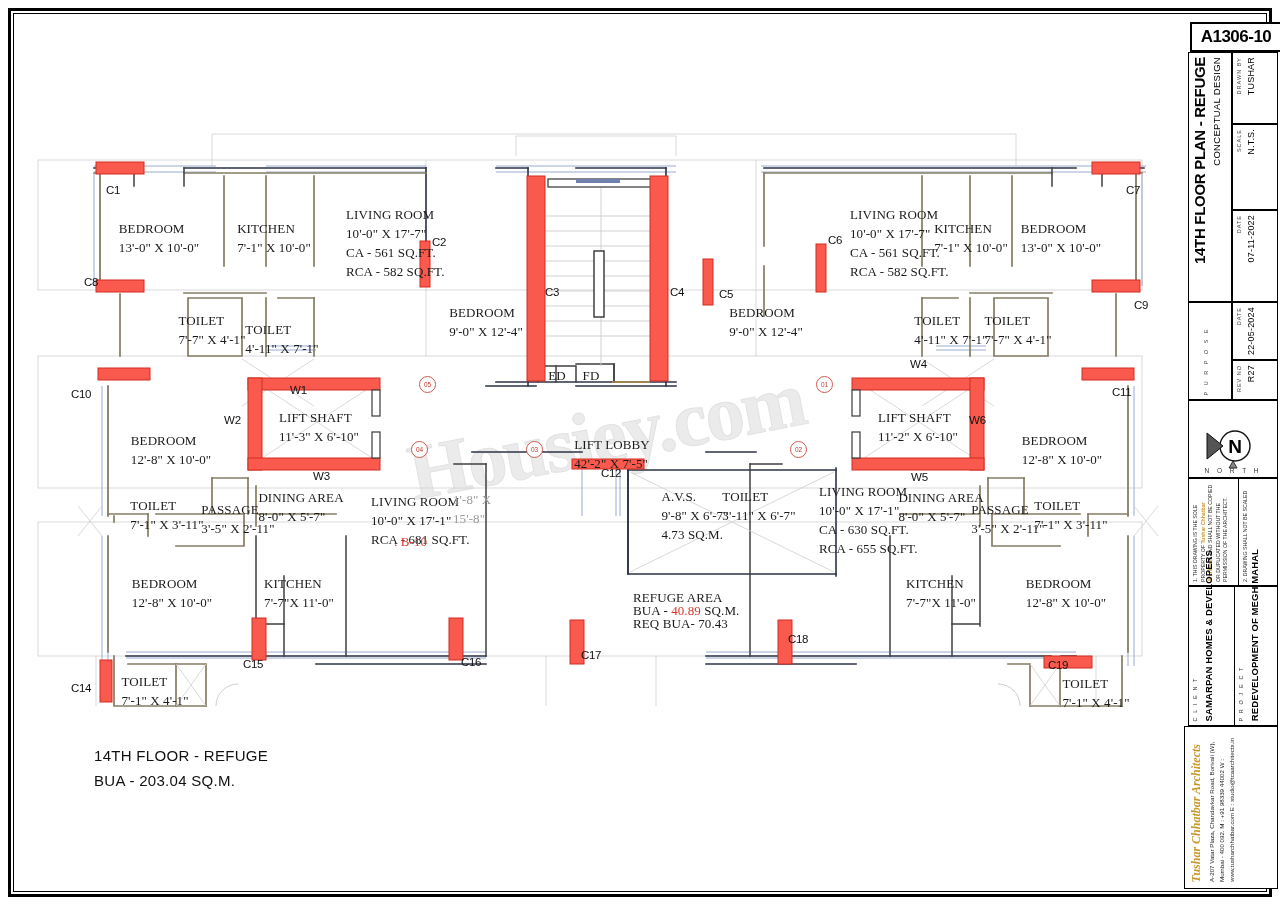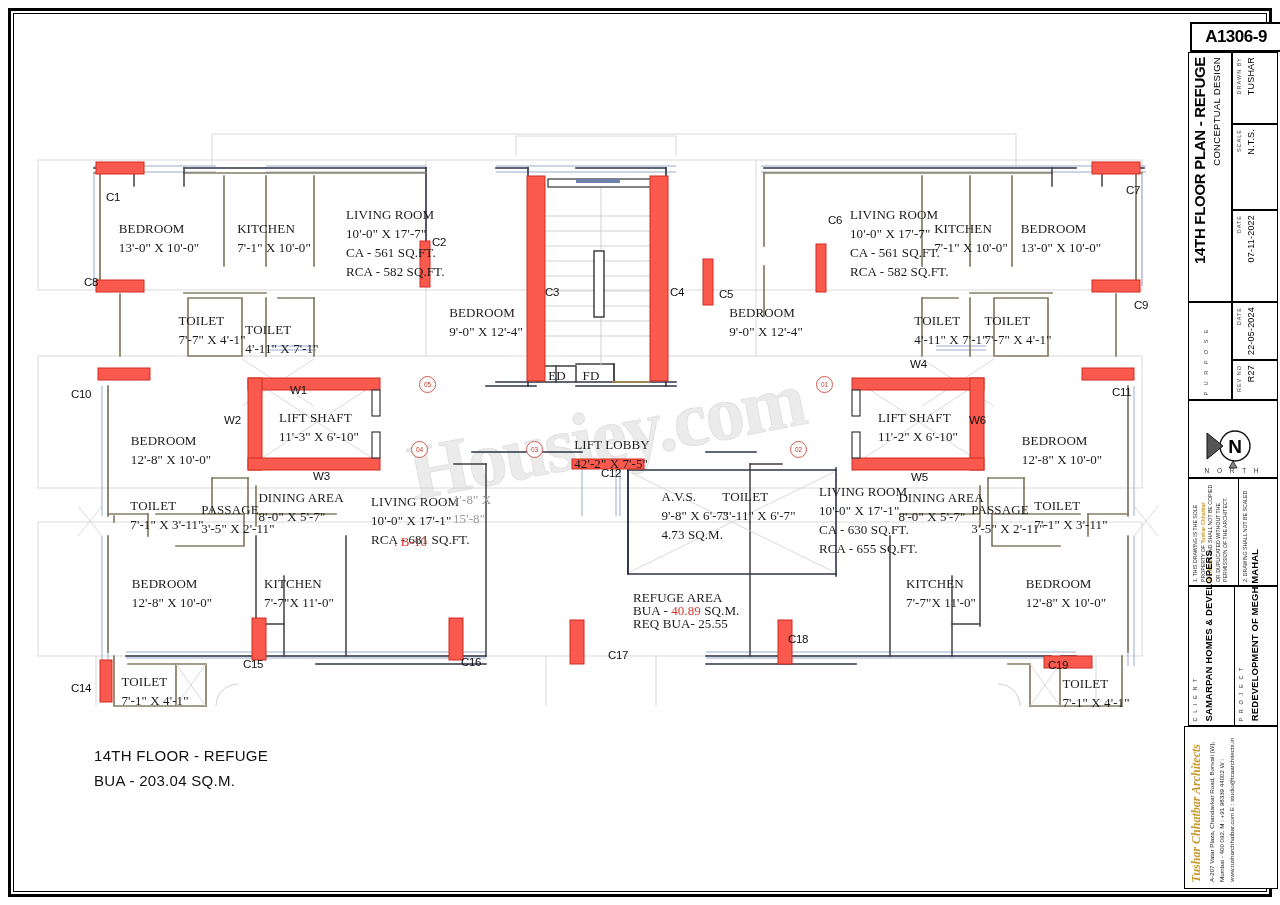--- a/index.html
+++ b/index.html
@@ -386,54 +386,54 @@
     <div class="rtxt c" style="left:1080px;top:659px">TOILET
 7'-1" X 4'-1"</div>
 
     <div class="rtxt c" style="left:541px;top:351px">ED</div>
     <div class="rtxt c" style="left:575px;top:351px">FD</div>
     <div class="rtxt" style="left:437px;top:475px;color:#9c9c9c">1'-8" X
 15'-8"</div>
 
     <div class="rtxt" style="left:617px;top:573px">REFUGE AREA</div>
     <div class="rtxt" style="left:617px;top:586px"><span>BUA - </span><span class="redv">40.89</span><span> SQ.M.</span></div>
-    <div class="rtxt" style="left:617px;top:599px">REQ BUA- 25.55</div>
-
-    <div class="ctag" style="left:90px;top:175px">C1</div>
+    <div class="rtxt" style="left:617px;top:599px">REQ BUA- 70.43</div>
+
+    <div class="ctag" style="left:90px;top:168px">C1</div>
     <div class="ctag" style="left:416px;top:220px">C2</div>
     <div class="ctag" style="left:529px;top:270px">C3</div>
     <div class="ctag" style="left:654px;top:270px">C4</div>
     <div class="ctag" style="left:703px;top:272px">C5</div>
-    <div class="ctag" style="left:812px;top:198px">C6</div>
+    <div class="ctag" style="left:812px;top:218px">C6</div>
     <div class="ctag" style="left:1110px;top:168px">C7</div>
     <div class="ctag" style="left:68px;top:260px">C8</div>
     <div class="ctag" style="left:1118px;top:283px">C9</div>
     <div class="ctag" style="left:55px;top:372px">C10</div>
     <div class="ctag" style="left:1096px;top:370px">C11</div>
     <div class="ctag" style="left:585px;top:451px">C12</div>
     <div class="ctag" style="left:55px;top:666px">C14</div>
     <div class="ctag" style="left:227px;top:642px">C15</div>
     <div class="ctag" style="left:445px;top:640px">C16</div>
-    <div class="ctag" style="left:592px;top:633px">C17</div>
+    <div class="ctag" style="left:565px;top:633px">C17</div>
     <div class="ctag" style="left:772px;top:617px">C18</div>
     <div class="ctag" style="left:1032px;top:643px">C19</div>
 
     <div class="wtag" style="left:274px;top:368px">W1</div>
     <div class="wtag" style="left:208px;top:398px">W2</div>
     <div class="wtag" style="left:297px;top:454px">W3</div>
     <div class="wtag" style="left:894px;top:342px">W4</div>
     <div class="wtag" style="left:895px;top:455px">W5</div>
     <div class="wtag" style="left:953px;top:398px">W6</div>
 
     <div class="footnote" style="left:78px;top:727px">14TH FLOOR - REFUGE</div>
     <div class="footnote" style="left:78px;top:752px">BUA - 203.04 SQ.M.</div>
   </div>
 
   <div class="dwgno">
-    <span>A1306-9</span>
+    <span>A1306-10</span>
   </div>
 
   <div class="tb-title">
     <div class="vtext t1">14TH FLOOR PLAN - REFUGE</div>
     <div class="vtext t2">CONCEPTUAL DESIGN</div>
   </div>
 
   <div class="tb-col2">
     <div class="tb-r" style="top:0;height:72px;">
       <div class="vtext lab">DRAWN BY</div>

